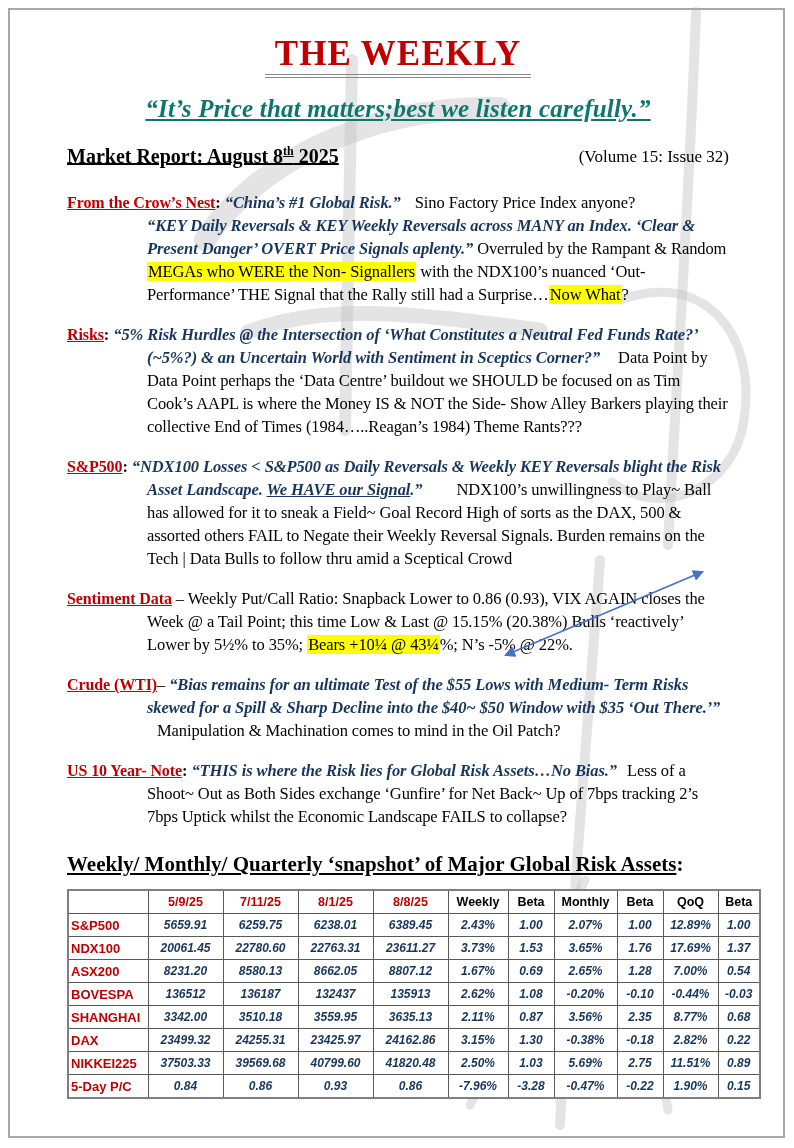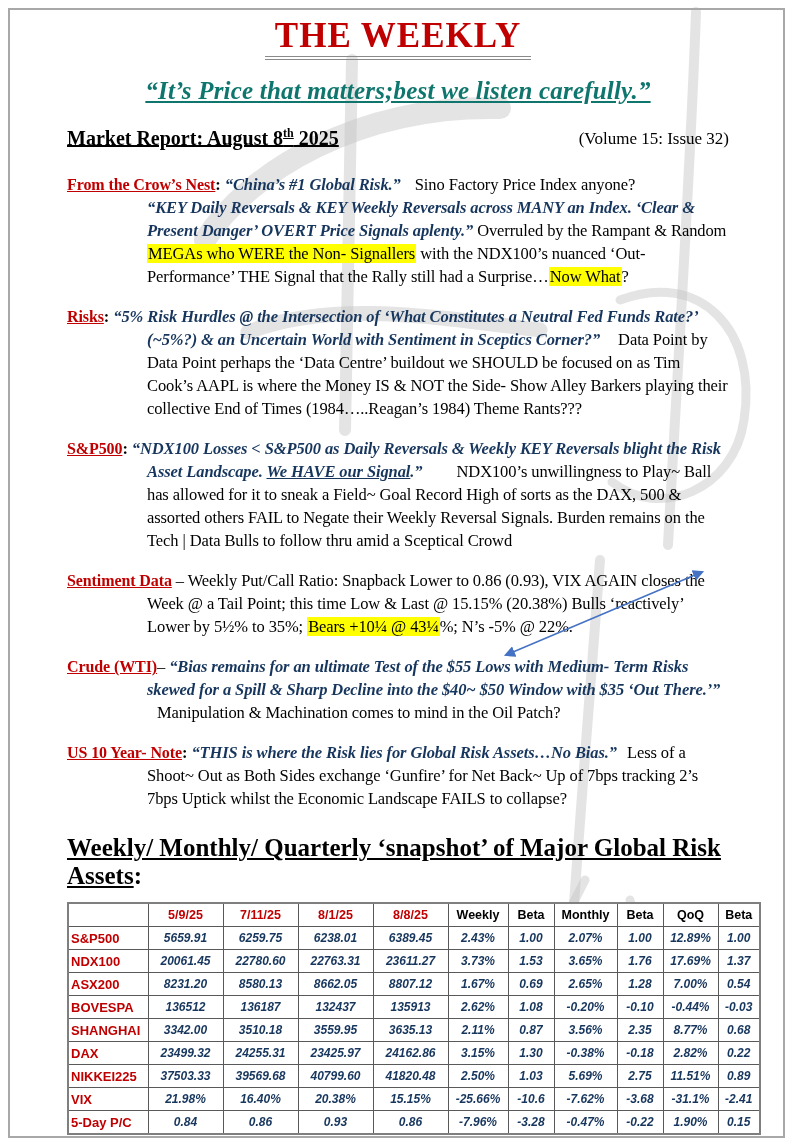--- a/index.html
+++ b/index.html
@@ -2,21 +2,21 @@
 <html><head>
 <meta charset="utf-8">
 <style>
   html,body{margin:0;padding:0;background:#ffffff;}
   .page{
     position:relative;width:794px;height:1148px;background:#ffffff;
     overflow:hidden;font-family:"Liberation Serif",serif;color:#000;
   }
   .frame{position:absolute;left:8px;top:8px;right:9px;bottom:10px;border:2px solid #a8a8a8;pointer-events:none;}
   .overlay{position:absolute;left:0;top:0;width:794px;height:1148px;pointer-events:none;}
-  .inner{position:absolute;left:67px;top:12px;width:662px;}
+  .inner{position:absolute;left:67px;top:30px;width:662px;}
 
   .title-wrap{text-align:center;margin:6px 0 0 0;}
   .doc-title{
     display:inline-block;font-size:35px;font-weight:bold;color:#c00000;
     letter-spacing:1px;border-bottom:4px double #8a8a8a;padding:0 10px 1px 10px;line-height:1.05;
   }
   .tagline-wrap{text-align:center;margin-top:17px;}
   .tagline{
     font-size:25px;font-weight:bold;font-style:italic;color:#0f766e;
     text-decoration:underline;letter-spacing:0.2px;
@@ -34,21 +34,21 @@
   .sec-label{color:#c00000;font-weight:bold;text-decoration:underline;font-size:16px;}
   .sep{font-weight:bold;}
   .sep-plain{font-weight:normal;}
   .q{color:#17365d;font-weight:bold;font-style:italic;}
   .q .qu{text-decoration:underline;}
   .hl{background:#ffff00;padding:0 1px;}
   .gap-s{display:inline-block;width:10px;}
   .gap-m{display:inline-block;width:18px;}
   .gap-l{display:inline-block;width:34px;}
 
-  .tbl-title{font-size:25px;font-weight:bold;margin:24px 0 12px 0;}
+  .tbl-title{font-size:21px;font-weight:bold;margin:24px 0 12px 0;}
   .tbl-title .ut{text-decoration:underline;}
 
   table.snapshot{
     border-collapse:collapse;table-layout:fixed;width:692px;
     font-family:"Liberation Sans",sans-serif;border:2px solid #7f7f7f;
     background:#fff;
   }
   table.snapshot td,table.snapshot th{
     border:1px solid #595959;height:20px;padding:1px 2px;overflow:hidden;white-space:nowrap;
   }
@@ -237,33 +237,20 @@
         <td class="val">40799.60</td>
         <td class="val">41820.48</td>
         <td class="val">2.50%</td>
         <td class="val">1.03</td>
         <td class="val">5.69%</td>
         <td class="val">2.75</td>
         <td class="val">11.51%</td>
         <td class="val">0.89</td>
       </tr>
       <tr>
-        <td class="lbl">VIX</td>
-        <td class="val">21.98%</td>
-        <td class="val">16.40%</td>
-        <td class="val">20.38%</td>
-        <td class="val">15.15%</td>
-        <td class="val">-25.66%</td>
-        <td class="val">-10.6</td>
-        <td class="val">-7.62%</td>
-        <td class="val">-3.68</td>
-        <td class="val">-31.1%</td>
-        <td class="val">-2.41</td>
-      </tr>
-      <tr>
         <td class="lbl">5-Day P/C</td>
         <td class="val">0.84</td>
         <td class="val">0.86</td>
         <td class="val">0.93</td>
         <td class="val">0.86</td>
         <td class="val">-7.96%</td>
         <td class="val">-3.28</td>
         <td class="val">-0.47%</td>
         <td class="val">-0.22</td>
         <td class="val">1.90%</td>

